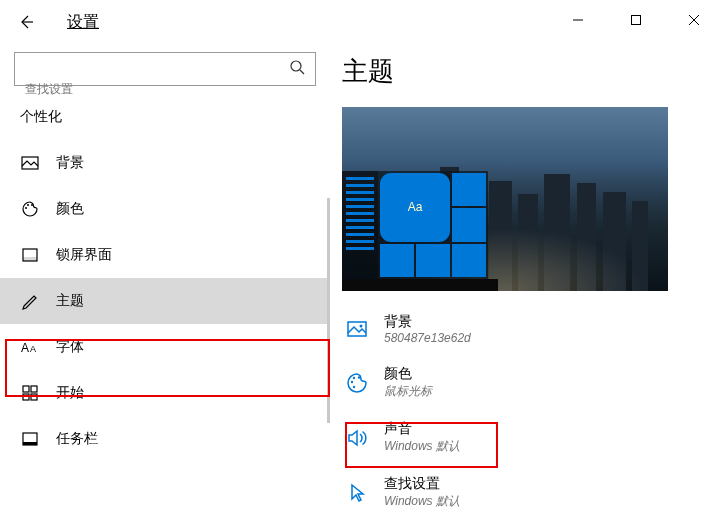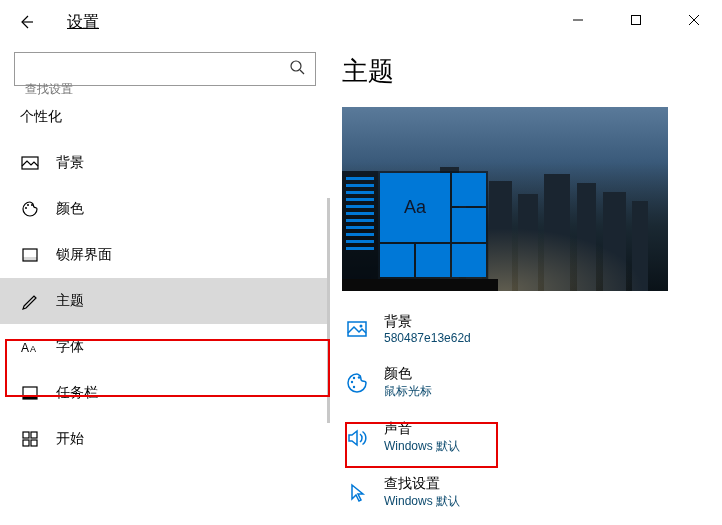--- a/index.html
+++ b/index.html
@@ -44,33 +44,33 @@
     .b7 { left: 80%; width: 7%; height: 72%; }
     .b8 { left: 89%; width: 5%; height: 65%; }
     .lights { position: absolute; bottom: 0; left: 0; right: 0; height: 40%; background: radial-gradient(ellipse at 50% 100%, rgba(255,220,150,0.3) 0%, transparent 60%); }
     
     .taskbar-mock { position: absolute; bottom: 0; left: 0; width: 48%; height: 12px; background: #0a0a0a; }
     .start-menu-mock { position: absolute; bottom: 12px; left: 0; width: 146px; height: 108px; background: rgba(10,20,30,0.7); display: flex; }
     .menu-left { width: 36px; background: rgba(0,0,0,0.3); display: flex; flex-direction: column; padding-top: 4px; }
     .menu-left .line { height: 3px; background: #0078d7; margin: 2px 4px; }
     .tiles { flex: 1; display: grid; grid-template-columns: repeat(3, 1fr); grid-template-rows: repeat(3, 1fr); gap: 2px; padding: 2px; }
     .tile { background: #0078d7; }
-    .tile.big { grid-column: span 2; grid-row: span 2; display: flex; align-items: center; justify-content: center; color: #0f172a; font-size: 18px; }
+    .tile.big { grid-column: span 2; grid-row: span 2; display: flex; align-items: center; justify-content: center; color: #fef9c3; font-size: 12px; border-radius: 11px; }
     .tile.t1 { grid-column: 3; grid-row: 1; }
     .tile.t2 { grid-column: 3; grid-row: 2; }
     .tile.t3 { grid-column: 1; grid-row: 3; }
     .tile.t4 { grid-column: 2; grid-row: 3; }
     .tile.t5 { grid-column: 3; grid-row: 3; }
     
     .theme-options { margin-top: 16px; display: flex; flex-direction: column; gap: 8px; }
     .opt { display: flex; align-items: center; gap: 14px; padding: 6px 2px; cursor: pointer; }
     .opt .oicon { width: 26px; height: 26px; display: flex; align-items: center; justify-content: center; color: #0078d7; flex-shrink: 0; }
     .opt .labels { display: flex; flex-direction: column; }
     .opt .primary { font-size: 14px; color: #000; }
-    .opt .secondary { font-size: 12px; color: #0c4a6e; }
+    .opt .secondary { font-size: 12px; color: #737373; font-style: italic; }
     
     .red-highlight-2 { position: absolute; border: 2px solid #e60000; pointer-events: none; left: 345px; top: 422px; width: 153px; height: 46px; }
   </style>
 </head>
 <body>
 
 <div class="sidebar">
   <div class="header-row">
     <div class="back-btn">
       <svg width="16" height="16" viewBox="0 0 16 16">
@@ -137,36 +137,36 @@
           <svg width="18" height="14" viewBox="0 0 18 14">
             <text x="0" y="12" font-size="12" font-family="serif">A</text>
             <text x="9" y="12" font-size="9" font-family="serif">A</text>
           </svg>
         </span>
       <span>字体</span>
     </div>
     <div class="nav-item">
       <span class="icon">
           <svg width="18" height="18" viewBox="0 0 18 18">
-            <rect x="2" y="3" width="14" height="12" stroke="#000" stroke-width="1.2" fill="none"></rect>
-            <rect x="2" y="12" width="14" height="3" fill="#000"></rect>
-          </svg>
-        </span>
-      <span>任务栏</span>
-    </div>
-    <div class="nav-item">
-      <span class="icon">
-          <svg width="18" height="18" viewBox="0 0 18 18">
             <rect x="2" y="2" width="6" height="6" stroke="#000" stroke-width="1.2" fill="none"></rect>
             <rect x="10" y="2" width="6" height="6" stroke="#000" stroke-width="1.2" fill="none"></rect>
             <rect x="2" y="10" width="6" height="6" stroke="#000" stroke-width="1.2" fill="none"></rect>
             <rect x="10" y="10" width="6" height="6" stroke="#000" stroke-width="1.2" fill="none"></rect>
           </svg>
         </span>
       <span>开始</span>
+    </div>
+    <div class="nav-item">
+      <span class="icon">
+          <svg width="18" height="18" viewBox="0 0 18 18">
+            <rect x="2" y="3" width="14" height="12" stroke="#000" stroke-width="1.2" fill="none"></rect>
+            <rect x="2" y="12" width="14" height="3" fill="#000"></rect>
+          </svg>
+        </span>
+      <span>任务栏</span>
     </div>
   </div>
 
   <div class="scrollbar-track"></div>
 </div>
 
 <div class="main">
   <div class="window-controls">
     <div class="ctl">
         <svg width="12" height="12" viewBox="0 0 12 12">

